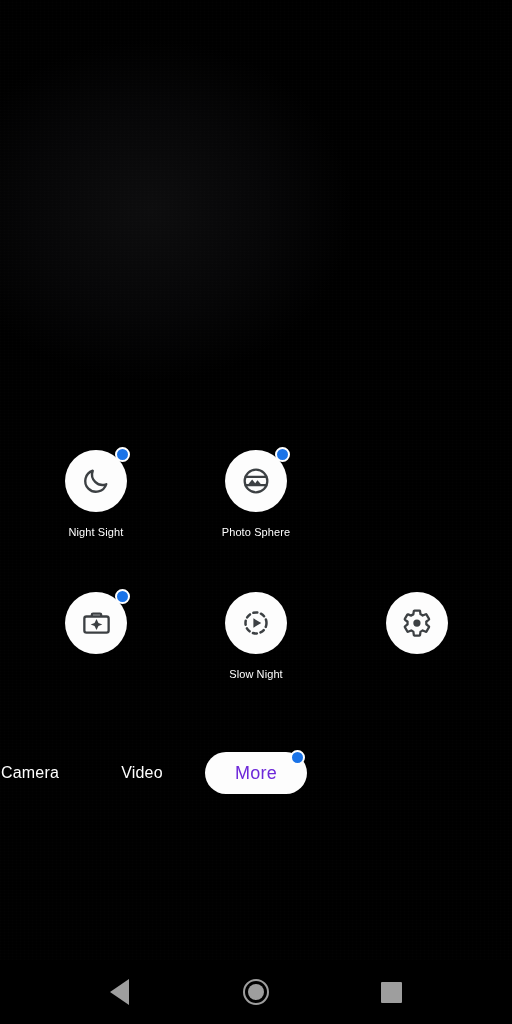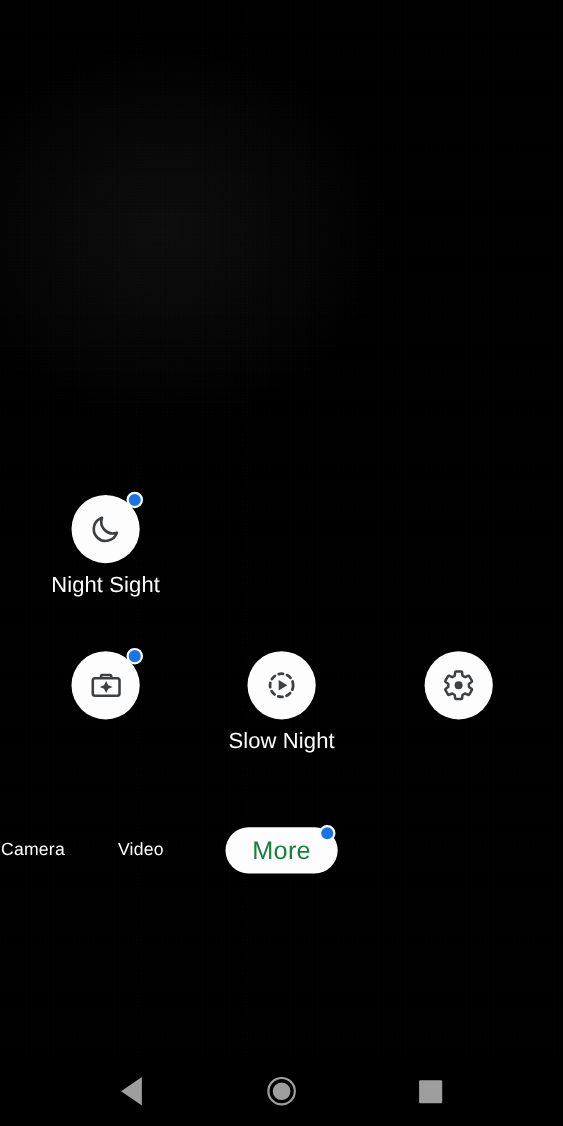--- a/index.html
+++ b/index.html
@@ -90,21 +90,21 @@
     width: 15px;
     height: 15px;
     border-radius: 50%;
     background: #1a73e8;
     border: 2px solid #ffffff;
     box-sizing: border-box;
   }
   .mode-label {
     margin-top: 11px;
     color: #ffffff;
-    font-size: 20px;
+    font-size: 11px;
     line-height: 18px;
     letter-spacing: .1px;
     white-space: nowrap;
   }
 
   
   #mode-tabs {
     position: absolute;
     left: 0;
     top: 752px;
@@ -119,23 +119,23 @@
     align-items: center;
     justify-content: center;
     color: #ffffff;
     font-size: 16px;
     letter-spacing: .2px;
     white-space: nowrap;
     cursor: pointer;
   }
   .tab.selected {
     background: #fdfdfd;
-    color: #15803d;
+    color: #6d28d9;
     border-radius: 21px;
-    font-size: 23px;
+    font-size: 18px;
   }
   .tab .tab-badge {
     position: absolute;
     right: 2px;
     top: -2px;
     width: 15px;
     height: 15px;
     border-radius: 50%;
     background: #1a73e8;
     border: 2px solid #ffffff;
@@ -205,20 +205,33 @@
           <div class="mode-circle">
             <svg width="30" height="30" viewBox="0 0 24 24" aria-hidden="true">
               <path d="M20.2 14.6A8.4 8.4 0 0 1 9.4 3.8 8.6 8.6 0 1 0 20.2 14.6z" fill="none" stroke="#3c4043" stroke-width="1.9" stroke-linecap="round" stroke-linejoin="round"></path>
             </svg>
           </div>
           <div class="badge"></div>
         </div>
         <div class="mode-label">Night Sight</div>
       </div>
 
+      <div class="mode-item" style="left:256px">
+        <div class="mode-circle-wrap">
+          <div class="mode-circle">
+            <svg width="32" height="32" viewBox="0 0 24 24" aria-hidden="true">
+              <circle cx="12" cy="12" r="8.5" fill="none" stroke="#3c4043" stroke-width="1.7"></circle>
+              <path d="M3.5 8.9h17M3.5 15.1h17" fill="none" stroke="#3c4043" stroke-width="1.7"></path>
+              <path d="M5.6 15.1l3.5-4.3 2.3 2.8 1.7-2.1 3.3 3.6z" fill="#3c4043"></path>
+            </svg>
+          </div>
+          <div class="badge"></div>
+        </div>
+        <div class="mode-label">Photo Sphere</div>
+      </div>
 
     </div>
 
     <div class="mode-row">
 
       <div class="mode-item" style="left:96px">
         <div class="mode-circle-wrap">
           <div class="mode-circle">
             <svg width="31" height="31" viewBox="0 0 24 24" aria-hidden="true">
               <rect x="2.6" y="6.6" width="18.8" height="12.4" rx="1.6" fill="none" stroke="#3c4043" stroke-width="1.8"></rect>
@@ -255,21 +268,21 @@
 
     </div>
   </div>
 
   <div id="mode-tabs">
 
     <div class="tab" style="left:-3px; width:66px;">
       <span>Camera</span>
     </div>
 
-    <div class="tab" style="left:96px; width:64px;">
+    <div class="tab" style="left:110px; width:64px;">
       <span>Video</span>
     </div>
 
     <div class="tab selected" style="left:205px; width:102px;">
       <span>More</span>
       <span class="tab-badge"></span>
     </div>
 
   </div>
 

